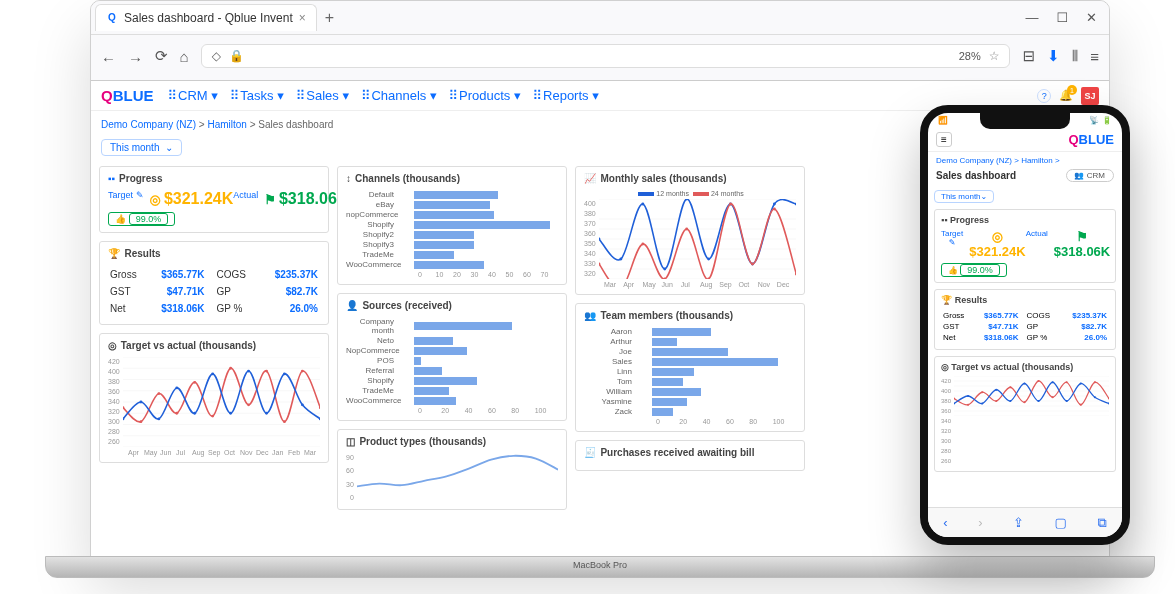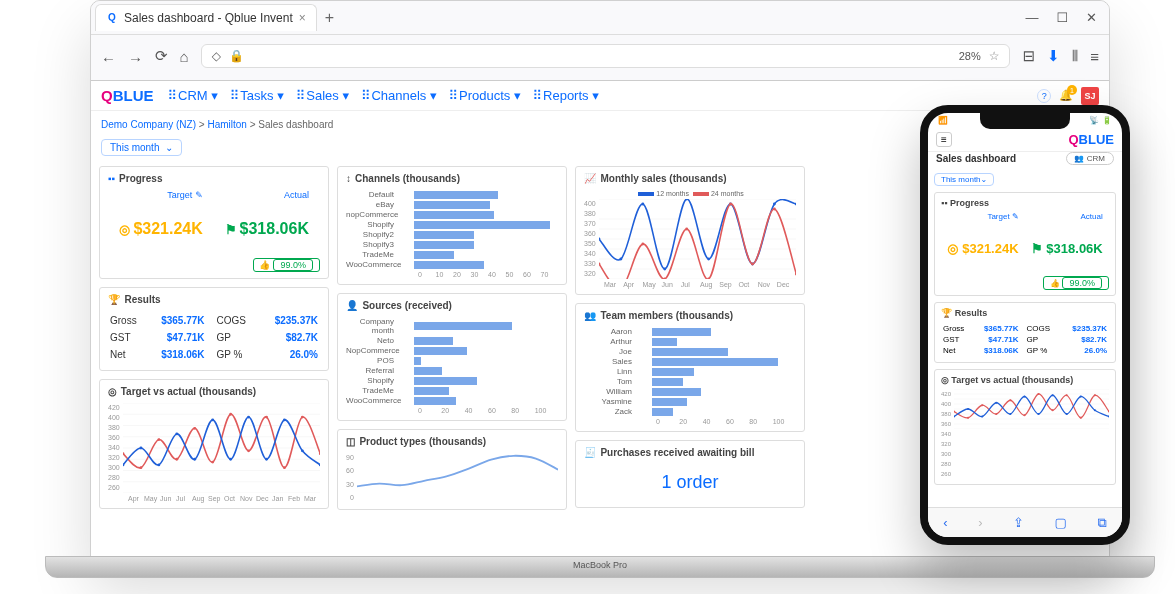--- a/index.html
+++ b/index.html
@@ -37,21 +37,21 @@
 .dash{padding:6px 8px;display:grid;grid-template-columns:230px 230px 230px;gap:8px}
 .card{border:1px solid #ddd;border-radius:3px;padding:6px 8px;background:#fff}
 .card .ttl{font-size:10px;font-weight:600;color:#444;margin-bottom:6px;display:flex;align-items:center;gap:4px}
 .progress .cols{display:flex;justify-content:space-around;align-items:center}
 .progress .lbl{font-size:9px;color:#0b6cff;display:flex;align-items:center;gap:3px}
 .progress .big{font-size:16px;font-weight:700}
 .target .big{color:#ffb400}
 .actual .big{color:#00a84f}
 .flag{color:#00a84f;margin-right:3px;font-size:13px}
 .tgt{color:#ffb400;margin-right:3px;font-size:13px}
-.goodchip{margin-top:20px;text-align:right}
+.goodchip{margin-top:4px;text-align:left}
 .goodchip span{display:inline-block;border:1px solid #00a84f;color:#00a84f;border-radius:3px;padding:0 6px;font-size:9px}
 .results table{width:100%;font-size:10px;color:#333}
 .results td{padding:2px 0}
 .results .v{color:#0b6cff;font-weight:600;text-align:right}
 .hbars{position:relative}
 .hbar{display:flex;align-items:center;margin:1px 0;font-size:8px;color:#666}
 .hbar .nm{width:68px;text-align:right;padding-right:20px}
 .hbar .b{height:8px;background:#7aa7e9}
 .xax{display:flex;font-size:7px;color:#999;margin-left:72px;gap:0;margin-top:2px}
 .xax span{flex:1}
@@ -70,21 +70,21 @@
 .plogo .q{color:#e6007e}.plogo .blue{color:#0b6cff}
 .pcrumb{font-size:8px;color:#0b6cff;padding:4px 8px}
 .ptrow{display:flex;align-items:center;padding:0 8px 4px}
 .pttl{font-size:10px;font-weight:600;color:#333}
 .pbody{padding:4px 6px;display:flex;flex-direction:column;gap:6px}
 .pfilter{display:inline-flex;border:1px solid #b8d4ff;border-radius:4px;padding:1px 6px;font-size:8px;color:#0b6cff;width:fit-content}
 .pcard{border:1px solid #ddd;border-radius:3px;padding:5px 6px;font-size:9px}
 .pcard .ttl{font-weight:600;color:#444;margin-bottom:4px}
 .ptabs{position:absolute;bottom:0;left:0;right:0;height:30px;border-top:1px solid #ddd;display:flex;justify-content:space-around;align-items:center;font-size:13px;color:#2a6ef0;background:#f8f8f8}
 .awaiting{font-size:18px;color:#0b6cff;text-align:center;padding:8px 0}
-.col{display:flex;flex-direction:column;align-items:flex-end;gap:20px}
+.col{display:flex;flex-direction:row;align-items:flex-start;gap:6px}
 </style>
 </head>
 <body>
 
 <div class="laptop">
   <div class="browser-chrome">
     <div class="tabrow">
       <div class="tab">
         <span class="favicon">Q</span>
         <span>Sales dashboard - Qblue Invent</span>
@@ -471,38 +471,38 @@
               <span>0</span>
               <span>20</span>
               <span>40</span>
               <span>60</span>
               <span>80</span>
               <span>100</span>
             </div>
         </div>
         <div class="card">
           <div class="ttl">🧾 <span>Purchases received awaiting bill</span></div>
-          <div class="awaiting">1 order</div>
         </div>
       </div>
     </div>
   </div>
 </div>
 <div class="macbookbar">MacBook Pro</div>
 
 <div class="phone">
   <div class="notch"></div>
   <div class="pstatus">
       <span>📶</span>
       <span>📡 🔋</span>
     </div>
   <div class="phdr">
     <span class="hamb">≡</span>
     <span class="plogo"><span class="q">Q</span><span class="blue">BLUE</span></span>
   </div>
+  <div class="pcrumb">Demo Company (NZ) &gt; Hamilton &gt;</div>
   <div class="ptrow">
     <span class="pttl">Sales dashboard</span>
     <span class="crmchip" style="margin-left:auto;font-size:8px">👥 <span>CRM</span></span>
   </div>
   <div class="pbody">
     <span class="pfilter"><span>This month</span> ⌄</span>
 
     <div class="pcard">
       <div class="ttl">▪▪ <span>Progress</span></div>
       <div style="display:flex;justify-content:space-around;text-align:center">

